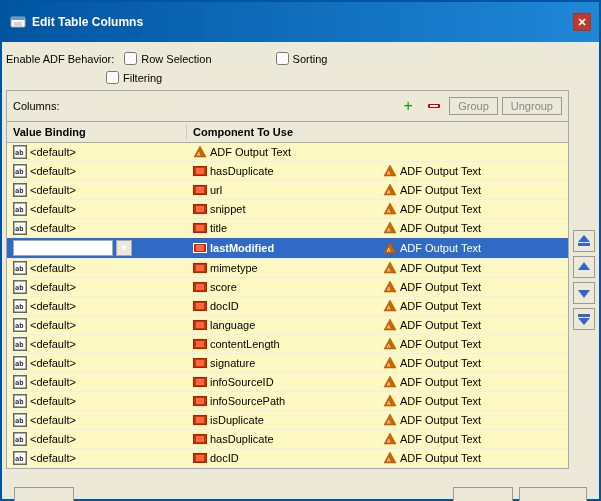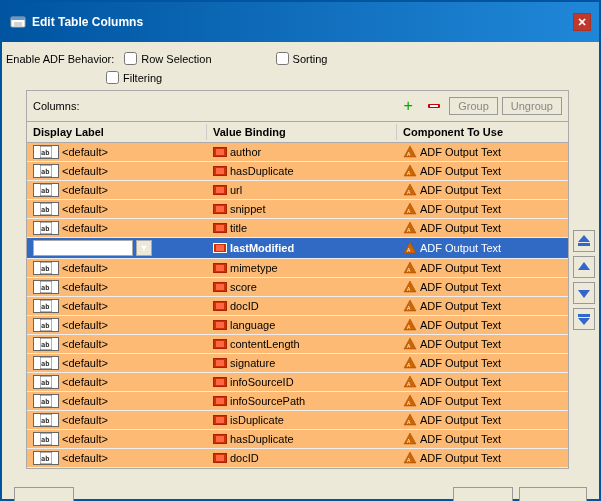--- a/index.html
+++ b/index.html
@@ -76,22 +76,21 @@
       display: flex;
       align-items: center;
       gap: 4px;
       margin-left: 100px;
     }
     .columns-section {
       flex: 1;
       display: flex;
       flex-direction: column;
       border: 1px solid #aaa;
-      background: #fdba74;
-      margin-left: 20px;
+      background: #fef9c3;
     }
     .columns-header {
       display: flex;
       align-items: center;
       padding: 4px 6px;
       background: #ece9d8;
       border-bottom: 1px solid #aaa;
       gap: 4px;
     }
     .columns-label {
@@ -197,21 +196,21 @@
       height: 14px;
       flex-shrink: 0;
       position: relative;
     }
     .adf-icon svg {
       width: 14px;
       height: 14px;
     }
     
     .default-icon {
-      width: 26px;
+      width: 14px;
       height: 14px;
       border: 1px solid #666;
       font-size: 7px;
       display: flex;
       align-items: center;
       justify-content: center;
       background: white;
       color: #333;
       font-weight: bold;
       flex-shrink: 0;
@@ -310,41 +309,34 @@
             <svg width="16" height="16" viewBox="0 0 16 16">
               <rect x="2" y="6" width="12" height="4" rx="1" fill="#cc0000"></rect>
               <line x1="4" y1="8" x2="12" y2="8" stroke="white" stroke-width="2"></line>
             </svg>
           </button>
           <button class="group-btn">Group</button>
           <button class="group-btn">Ungroup</button>
         </div>
 
         <div class="table-header">
-          <div class="table-header-cell">Display Label</div>
           <div class="table-header-cell">Value Binding</div>
           <div class="table-header-cell">Component To Use</div>
         </div>
 
         <div class="table-body" id="table-body">
         <div class="table-row">
               <div class="table-cell">
                 <div class="default-icon">
                   <svg width="12" height="12" viewBox="0 0 12 12">
                     <rect x="0" y="0" width="12" height="12" fill="white" stroke="#666" stroke-width="1"></rect>
                     <text x="1" y="9" font-size="7" fill="#333" font-family="monospace">ab</text>
                   </svg>
                 </div>
                 <span>&lt;default&gt;</span>
-              </div>
-              <div class="table-cell">
-                <div class="binding-icon">
-                  <div class="binding-icon-inner"></div>
-                </div>
-                <span>author</span>
               </div>
               <div class="table-cell">
                 <div class="adf-icon"><svg viewBox="0 0 14 14" width="14" height="14">
                     <polygon points="7,1 13,12 1,12" fill="#cc6600" stroke="#aa4400" stroke-width="0.5"></polygon>
                     <text x="4" y="11" font-size="5" fill="white" font-family="Arial">A</text>
                   </svg></div>
                 <span>ADF Output Text</span>
               </div>
             </div>
             <div class="table-row">

